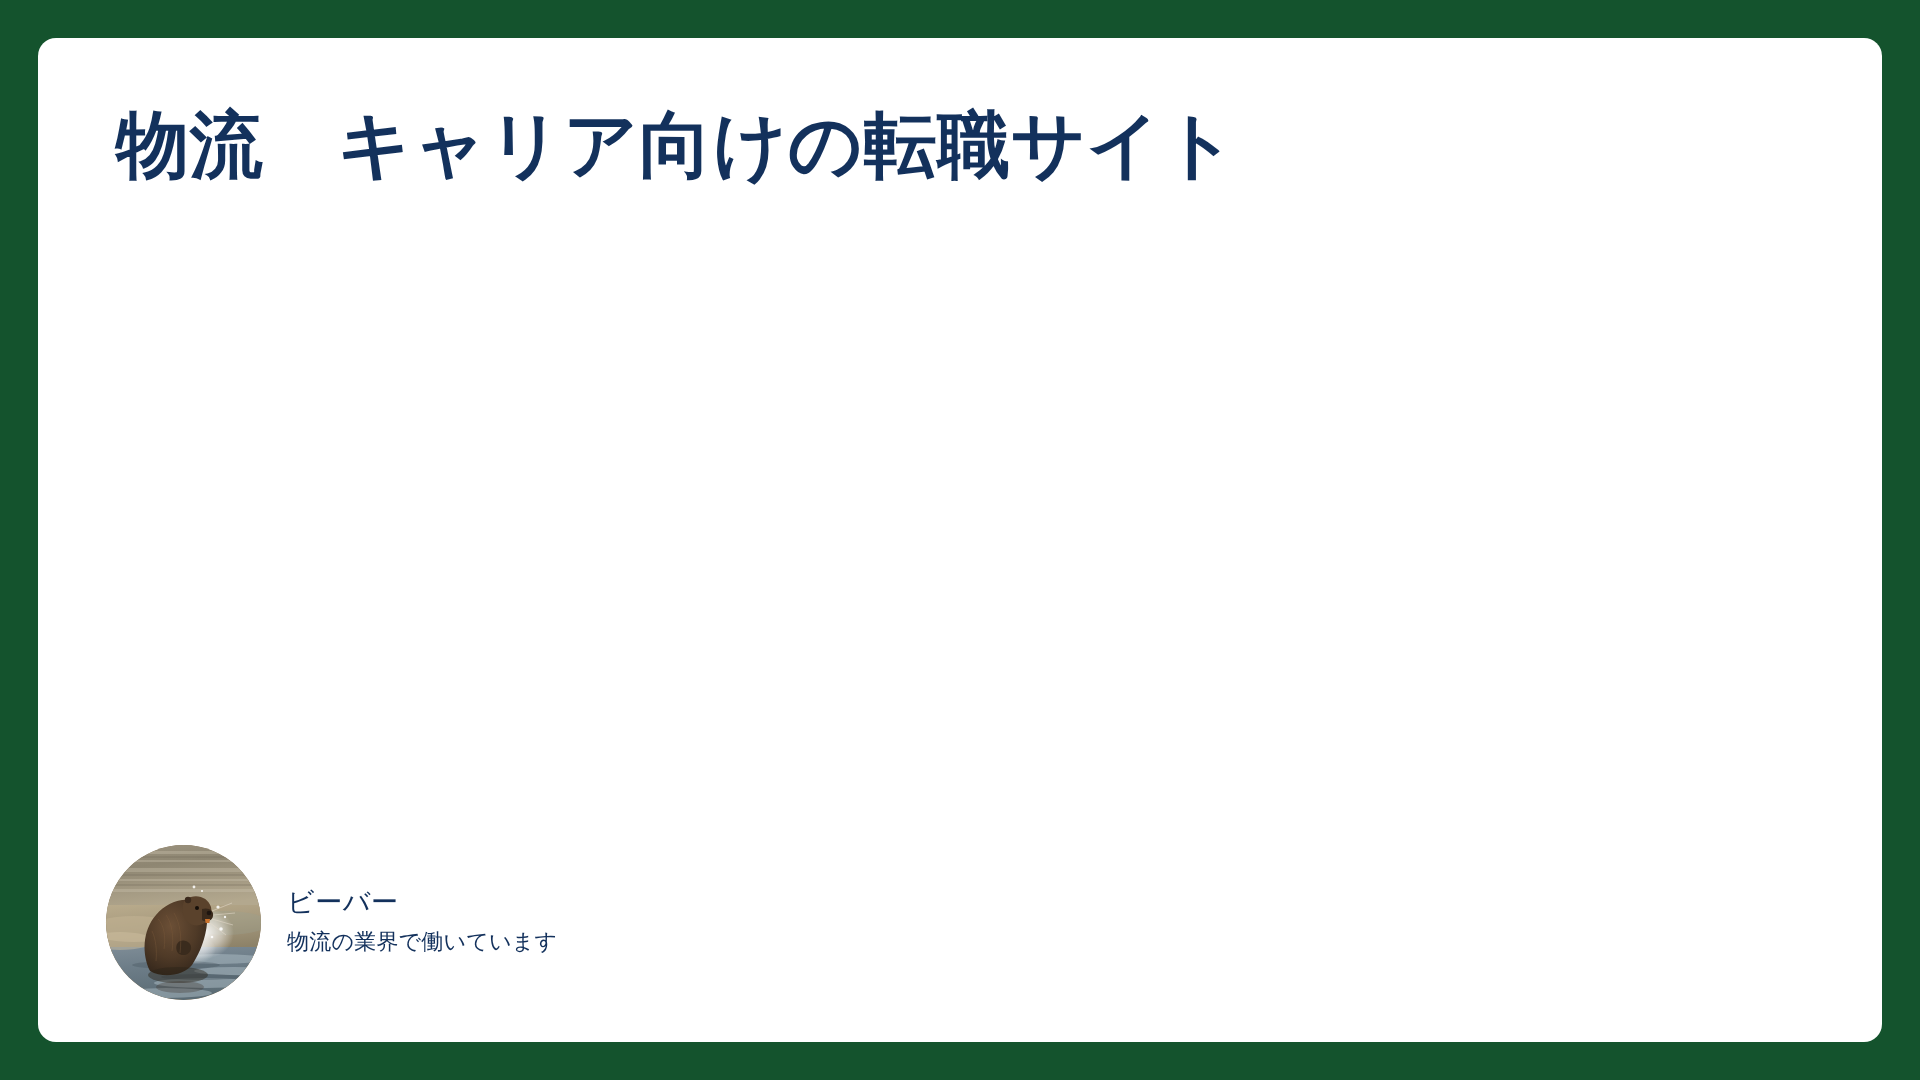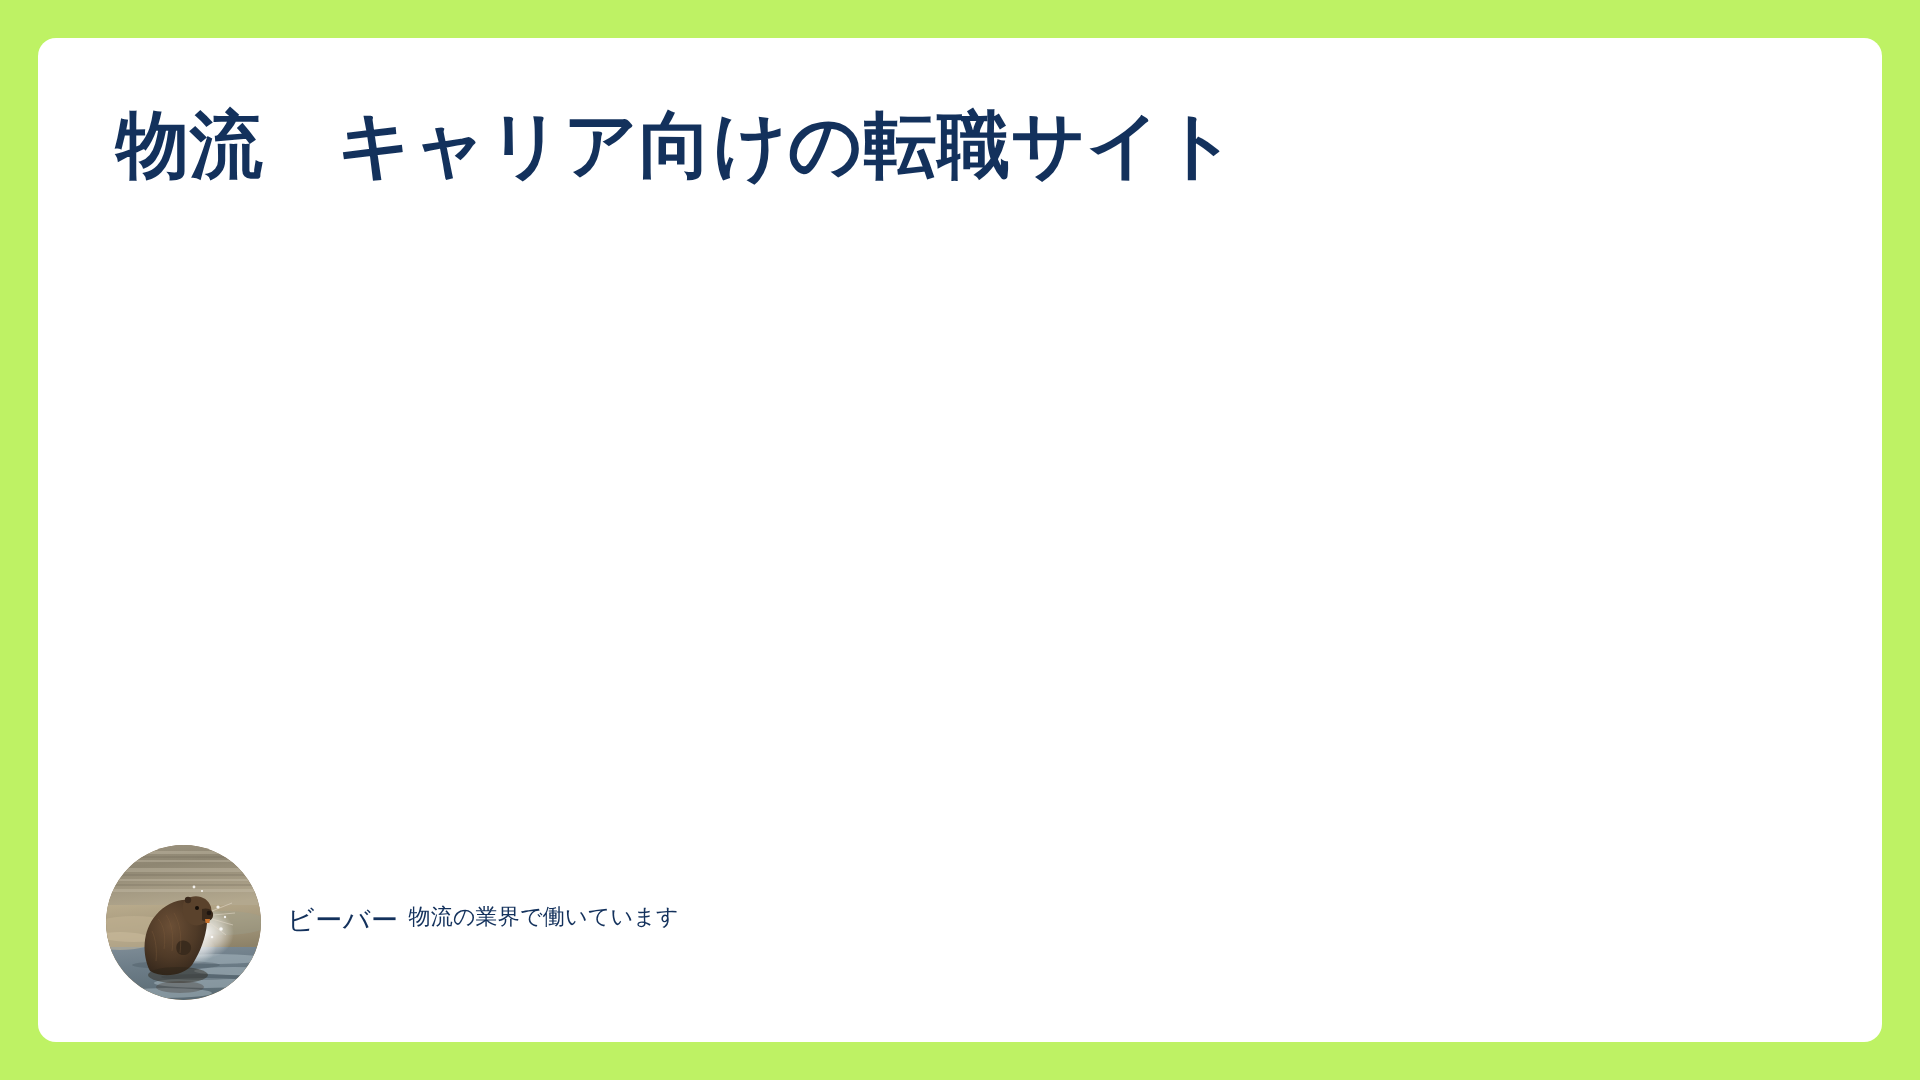--- a/index.html
+++ b/index.html
@@ -13,21 +13,21 @@
     overflow: hidden;
     font-family: "Liberation Sans", "DejaVu Sans", sans-serif;
     background: #ffffff;
   }
 
   
   #slide-root {
     position: relative;
     width: 1920px;
     height: 1080px;
-    background: #bef264;
+    background: #14532d;
     box-sizing: border-box;
   }
 
   
   #slide-card {
     position: absolute;
     left: 38px;
     top: 38px;
     width: 1844px;
     height: 1004px;
@@ -83,21 +83,21 @@
   }
 
   #author-avatar svg {
     display: block;
     width: 100%;
     height: 100%;
   }
 
   #author-text {
     display: flex;
-    flex-direction: row;
+    flex-direction: column;
     justify-content: center;
     gap: 10px;
     padding-bottom: 4px;
   }
 
   #author-name {
     font-size: 27px;
     font-weight: 400;
     line-height: 1.2;
     color: #13315c;

